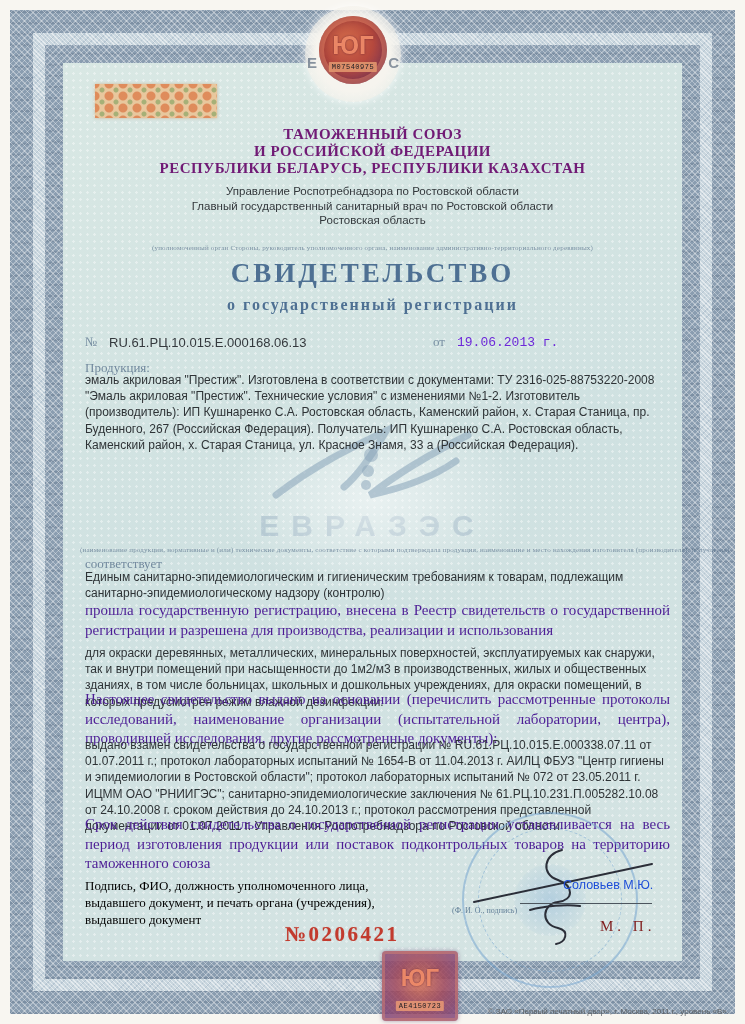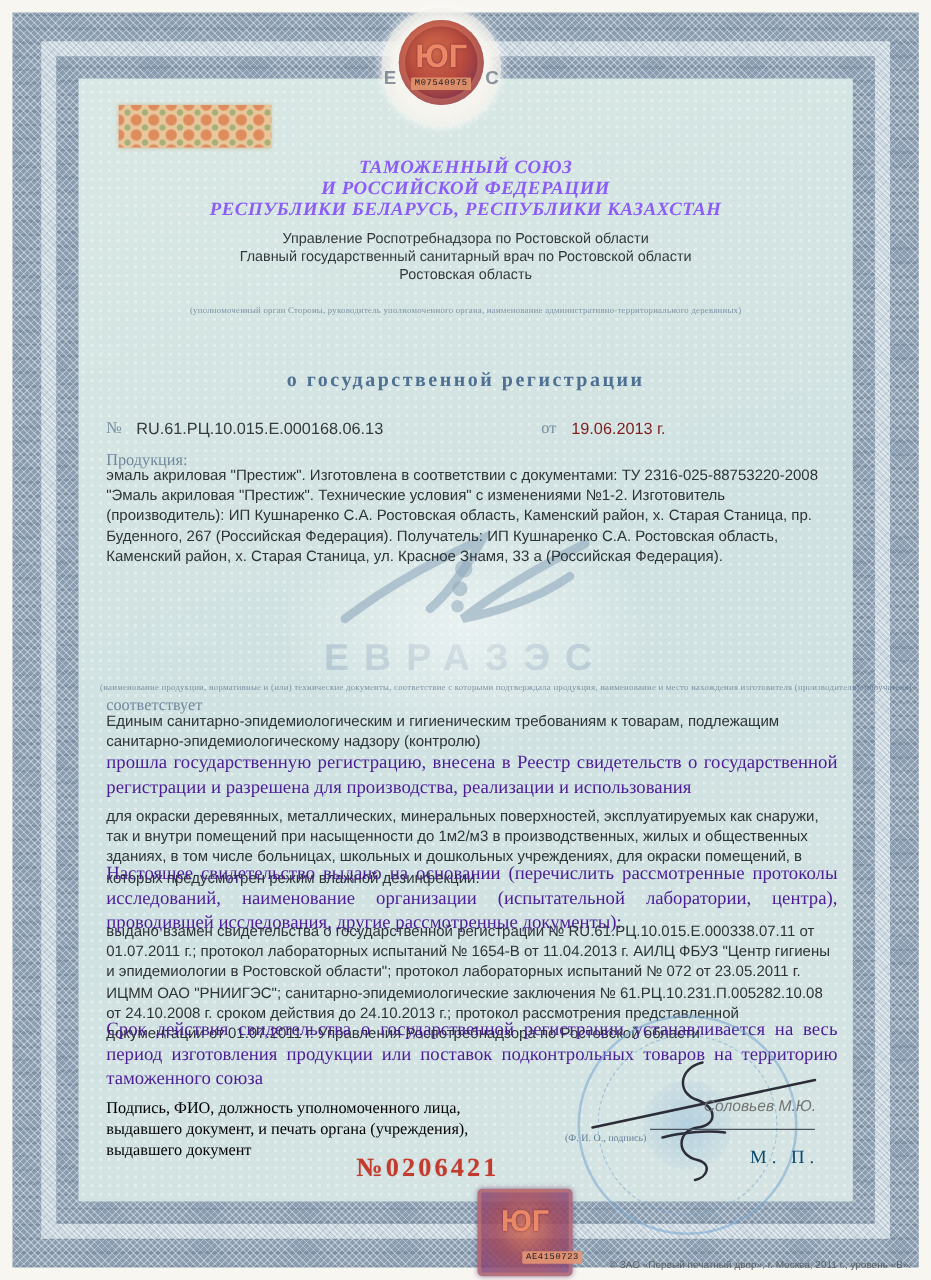--- a/index.html
+++ b/index.html
@@ -73,21 +73,21 @@
     background-color:#e8c79d;
     background-image:
       radial-gradient(circle, rgba(150,170,110,.8) 2px, transparent 3px),
       radial-gradient(circle, rgba(220,120,70,.75) 4px, transparent 5px);
     background-size:14px 12px, 14px 12px;
     background-position:0 0, 7px 6px;
     box-shadow:0 0 3px rgba(200,140,80,.5);
   }
   
   .header{position:absolute;left:70px;right:70px;top:126px;text-align:center;z-index:2;}
-  .union-line{font-weight:bold;color:#8b5cf6;letter-spacing:.5px;font-style:italic;}
+  .union-line{font-weight:bold;color:#701a75;letter-spacing:.5px;}
   .u0{font-size:15px;}
   .u1,.u2{font-size:15px;}
   .authority{font-family:"Liberation Sans",sans-serif;color:#33383c;font-size:11.5px;line-height:14.5px;margin-top:7px;}
   .authority div{margin:0;}
   .tiny-note{
     font-size:7px;color:rgba(90,115,140,.75);letter-spacing:.2px;white-space:nowrap;
     text-align:center;z-index:2;position:absolute;left:70px;right:70px;
   }
   .note1{top:244px;}
   .note2{top:546px;left:80px;right:60px;}
@@ -98,21 +98,21 @@
   }
   .title-sub{
     position:absolute;left:0;right:0;top:296px;text-align:center;z-index:2;
     font-size:16px;font-weight:bold;color:#4e7093;letter-spacing:2px;
   }
   
   .num-row{position:absolute;left:85px;right:60px;top:334px;z-index:2;font-size:13px;}
   .faded{color:rgba(95,120,145,.8);}
   .num-val{font-family:"Liberation Sans",sans-serif;color:#34393d;position:absolute;left:24px;top:1px;}
   .from-lbl{position:absolute;left:348px;top:0;}
-  .date-val{font-family:Liberation Sans, sans-serif;color:#7f1d1d;position:absolute;left:372px;top:1px;}
+  .date-val{font-family:Liberation Mono, monospace;color:#6d28d9;position:absolute;left:372px;top:1px;}
   
   .lbl{font-size:13px;color:rgba(95,120,145,.85);z-index:2;position:absolute;left:85px;}
   .sans-par{
     position:absolute;left:85px;width:580px;z-index:2;
     font-family:"Liberation Sans",sans-serif;font-size:12px;line-height:16.2px;color:#2e3336;
   }
   .serif-par{
     position:absolute;left:85px;width:585px;z-index:2;
     font-size:15px;line-height:19.5px;color:#4c1d95;text-align:justify;
   }
@@ -126,39 +126,39 @@
   .docs-par{top:737px;}
   .valid-par{top:815px;}
   .signlbl-par{position:absolute;left:85px;top:877px;width:345px;font-size:13px;line-height:17px;color:#000000;z-index:2;}
   
   .stamp{position:absolute;left:462px;top:812px;width:176px;height:176px;z-index:2;}
   .stamp .ring{position:absolute;border-radius:50%;border:2.5px solid rgba(118,166,208,.55);inset:0;}
   .stamp .ring2{inset:16px;border-width:1.5px;border-style:dashed;}
   .stamp .core{position:absolute;inset:52px;border-radius:50%;
     background:radial-gradient(circle, rgba(130,175,215,.4), rgba(130,175,215,.05) 75%);}
   .signature{position:absolute;left:470px;top:840px;z-index:3;}
-  .signer{position:absolute;left:563px;top:878px;font-family:"Liberation Sans",sans-serif;font-size:12.5px;color:#737373;z-index:4;font-style:italic;}
+  .signer{position:absolute;left:563px;top:878px;font-family:"Liberation Sans",sans-serif;font-size:12.5px;color:#1d4ed8;z-index:4;}
   .sig-line{position:absolute;left:520px;top:903px;width:132px;border-top:1px solid #4c555e;z-index:3;}
   .sig-caption{position:absolute;left:452px;top:906px;font-size:8px;color:rgba(80,110,140,.85);z-index:4;}
-  .seal-mark{position:absolute;left:600px;top:918px;font-size:15px;color:#0c4a6e;letter-spacing:4px;z-index:4;}
+  .seal-mark{position:absolute;left:600px;top:918px;font-size:15px;color:#7f1d1d;letter-spacing:4px;z-index:4;}
   
   .serial{
     position:absolute;left:285px;top:922px;z-index:4;
     font-size:21px;font-weight:bold;letter-spacing:2.5px;color:#c23b2e;
     text-shadow:0 0 1px rgba(194,59,46,.4);
   }
   
   .holo-bottom{
     position:absolute;left:382px;top:951px;width:76px;height:70px;z-index:6;border-radius:4px;
     background:
       radial-gradient(circle at 50% 45%, rgba(215,110,80,.85) 0%, rgba(160,70,90,.85) 45%, rgba(120,70,130,.85) 100%);
     box-shadow:inset 0 0 0 3px rgba(230,140,110,.4), 0 0 4px rgba(100,60,110,.5);
   }
   .holo-bottom .holo-glyph{top:38%;font-size:24px;}
-  .holo-bottom .holo-num{bottom:10px;background:rgba(230,150,115,.9);margin-left:22px;}
+  .holo-bottom .holo-num{bottom:10px;background:rgba(230,150,115,.9);}
   
   .footer{
     position:absolute;right:16px;bottom:8px;z-index:5;
     font-family:"Liberation Sans",sans-serif;font-size:8px;color:#5a5f63;
   }
 </style>
 </head>
 <body>
 
 <div class="paper">
@@ -201,21 +201,22 @@
     <div class="union-line u2">И РОССИЙСКОЙ ФЕДЕРАЦИИ</div>
     <div class="union-line u1">РЕСПУБЛИКИ БЕЛАРУСЬ, РЕСПУБЛИКИ КАЗАХСТАН</div>
     <div class="authority">
       <div>Управление Роспотребнадзора по Ростовской области</div>
       <div>Главный государственный санитарный врач по Ростовской области</div>
       <div>Ростовская область</div>
     </div>
   </div>
   <div class="tiny-note note1">(уполномоченный орган Стороны, руководитель уполномоченного органа, наименование административно-территориального деревянных)</div>
 
-  <div class="title-sub">о государственной регистрации</div>
+  <div class="title-main">СВИДЕТЕЛЬСТВО</div>
+  <div class="title-sub">о государственный регистрации</div>
 
   <div class="num-row">
     <span class="faded">№</span>
     <span class="num-val">RU.61.РЦ.10.015.Е.000168.06.13</span>
     <span class="faded from-lbl">от</span>
     <span class="date-val">19.06.2013 г.</span>
   </div>
 
   <div class="lbl product-lbl">Продукция:</div>
   <div class="sans-par product-par">эмаль акриловая "Престиж". Изготовлена в соответствии с документами: ТУ 2316-025-88753220-2008 "Эмаль акриловая "Престиж". Технические условия" с изменениями №1-2. Изготовитель (производитель): ИП Кушнаренко С.А. Ростовская область, Каменский район, х. Старая Станица, пр. Буденного, 267 (Российская Федерация).  Получатель: ИП Кушнаренко С.А. Ростовская область, Каменский район, х. Старая Станица, ул. Красное Знамя, 33 а (Российская Федерация).</div>

